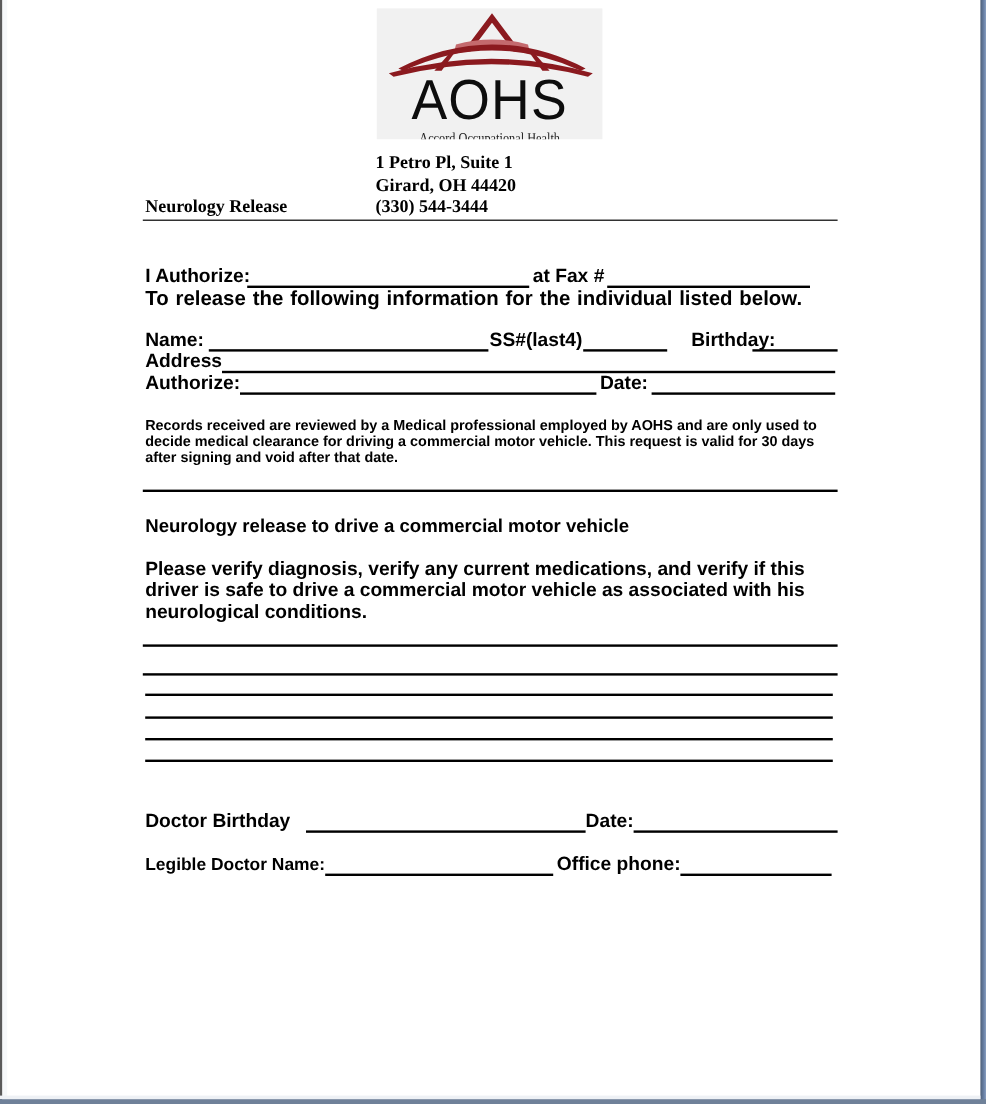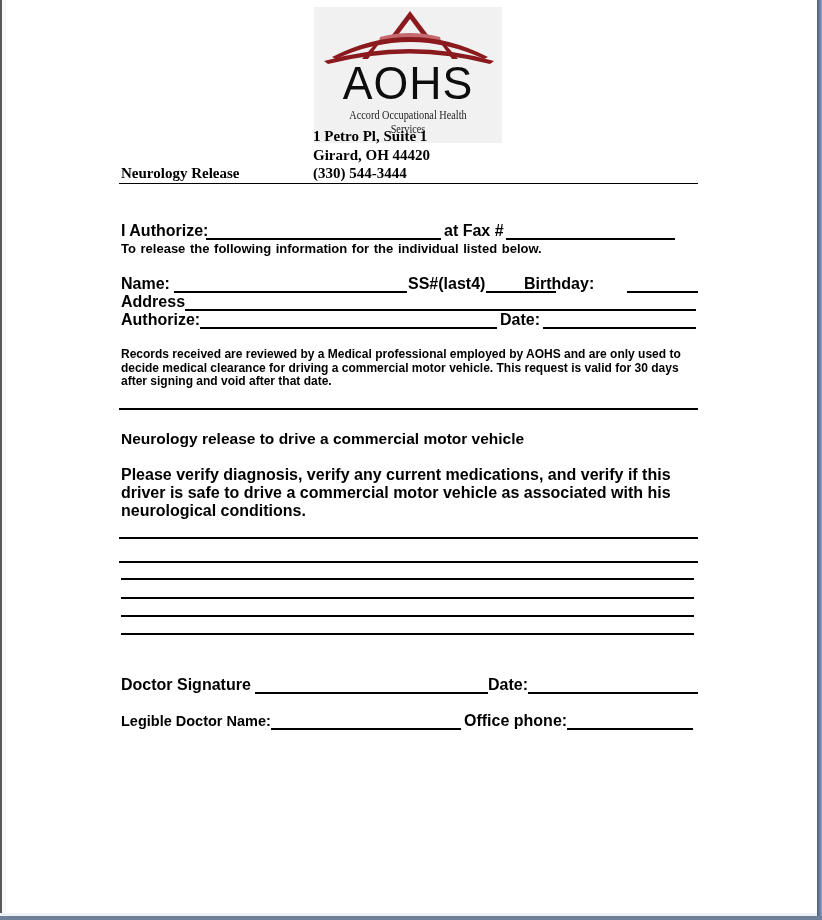--- a/index.html
+++ b/index.html
@@ -11,34 +11,34 @@
   }
   .frame-left { position: absolute; left: 0; top: 0; width: 2px; height: 920px; background: #5a5a5a; }
   .frame-left-inner { position: absolute; left: 2px; top: 0; width: 4px; height: 920px; background: #f6f8fa; }
   .frame-right { position: absolute; left: 817px; top: 0; width: 5px; height: 920px; background: linear-gradient(to right, #4e5f78, #6b83a8 60%, #8ea3c4); }
   .frame-bottom { position: absolute; left: 0; top: 916px; width: 822px; height: 4px; background: #6f8199; }
   .frame-bottom-inner { position: absolute; left: 0; top: 913px; width: 817px; height: 3px; background: #eef1f5; }
 
   .abs { position: absolute; white-space: nowrap; }
 
   
-  .logo { position: absolute; left: 314px; top: 7px; width: 188px; height: 136px; background: #f1f1f1; overflow: hidden; }
+  .logo { position: absolute; left: 314px; top: 7px; width: 188px; height: 109px; background: #f1f1f1; overflow: hidden; }
   .logo svg { position: absolute; left: 0; top: 0; }
   .logo-text { position: absolute; left: 0; width: 188px; text-align: center; top: 52px;
     font-family: "Liberation Sans", sans-serif; font-size: 47px; line-height: 48px; color: #0d0d0d; letter-spacing: 1px; font-weight: normal; transform: scaleX(0.95); }
   .logo-sub { position: absolute; left: 0; width: 188px; text-align: center; top: 101px;
     font-family: "Liberation Serif", serif; font-size: 12.5px; line-height: 14px; color: #222; transform: scaleX(0.82); }
 
   .addr { font-family: "Liberation Serif", serif; font-weight: bold; font-size: 15px; line-height: 18px; width: 190px; left: 313px; }
 
   .doc-title { font-family: "Liberation Serif", serif; font-weight: bold; font-size: 15px; left: 121px; top: 165px; }
   .rule { position: absolute; background: #000; }
 
   .lbl-lg { font-weight: bold; font-size: 16px; line-height: 18px; }
-  .lbl-md { font-weight: bold; font-size: 13px; line-height: 15px; }
+  .lbl-md { font-weight: bold; font-size: 17px; line-height: 15px; }
   .lbl-sm { font-weight: bold; font-size: 12px; line-height: 13.5px; white-space: normal; }
   .field { position: absolute; height: 0; border-bottom: 2px solid #000; }
 </style>
 </head>
 <body>
 
 <div class="frame-left"></div>
 <div class="frame-left-inner"></div>
 <div class="frame-right"></div>
 <div class="frame-bottom-inner"></div>
@@ -71,21 +71,21 @@
 <div class="abs lbl-lg" style="left:121px; top:222px;">I Authorize:</div>
 <div class="field" style="left:206px; top:222px; width:235px; height:16px;"><span></span></div>
 <div class="abs lbl-lg" style="left:444px; top:222px;">at Fax #</div>
 <div class="field" style="left:506px; top:222px; width:169px; height:16px;"><span></span></div>
 <div class="abs lbl-md" style="left:121px; top:241px; word-spacing:1px;">To release  the  following  information  for  the  individual  listed  below.</div>
 
 <div class="abs lbl-lg" style="left:121px; top:275px;">Name:</div>
 <div class="field" style="left:174px; top:275px; width:233px; height:16px;"><span></span></div>
 <div class="abs lbl-lg" style="left:408px; top:275px;">SS#(last4)</div>
 <div class="field" style="left:486px; top:275px; width:70px; height:16px;"><span></span></div>
-<div class="abs lbl-lg" style="left:524px; top:275px;">Birthday:</div>
+<div class="abs lbl-lg" style="left:576px; top:275px;">Birthday:</div>
 <div class="field" style="left:627px; top:275px; width:71px; height:16px;"><span></span></div>
 
 <div class="abs lbl-lg" style="left:121px; top:293px;">Address</div>
 <div class="field" style="left:185px; top:293px; width:511px; height:16px;"><span></span></div>
 
 <div class="abs lbl-lg" style="left:121px; top:311px;">Authorize:</div>
 <div class="field" style="left:200px; top:311px; width:297px; height:16px;"><span></span></div>
 <div class="abs lbl-lg" style="left:500px; top:311px;">Date:</div>
 <div class="field" style="left:543px; top:311px; width:153px; height:16px;"><span></span></div>
 
@@ -95,21 +95,21 @@
 <div class="abs lbl-lg" style="left:121px; top:430px; font-size:15.5px;">Neurology release to drive a commercial motor vehicle</div>
 <div class="abs lbl-lg" style="left:121px; top:466px; width:580px; white-space:normal; font-size:16px;">Please verify diagnosis, verify any current medications, and verify if this driver is safe to drive a commercial motor vehicle as associated with his neurological conditions.</div>
 
 <div class="field" style="left:119px; top:537px; width:579px;"></div>
 <div class="field" style="left:119px; top:561px; width:579px;"></div>
 <div class="field" style="left:121px; top:578px; width:573px;"></div>
 <div class="field" style="left:121px; top:597px; width:573px;"></div>
 <div class="field" style="left:121px; top:615px; width:573px;"></div>
 <div class="field" style="left:121px; top:633px; width:573px;"></div>
 
-<div class="abs lbl-lg" style="left:121px; top:676px;">Doctor Signature</div>
+<div class="abs lbl-lg" style="left:121px; top:676px;">Doctor Birthday</div>
 <div class="field" style="left:255px; top:676px; width:233px; height:16px;"><span></span></div>
 <div class="abs lbl-lg" style="left:488px; top:676px;">Date:</div>
 <div class="field" style="left:528px; top:676px; width:170px; height:16px;"><span></span></div>
 
 <div class="abs lbl-lg" style="left:121px; top:712px; font-size:14.5px;">Legible Doctor Name:</div>
 <div class="field" style="left:271px; top:712px; width:190px; height:16px;"><span></span></div>
 <div class="abs lbl-lg" style="left:464px; top:712px;">Office phone:</div>
 <div class="field" style="left:567px; top:712px; width:126px; height:16px;"><span></span></div>
 
 </body></html>

